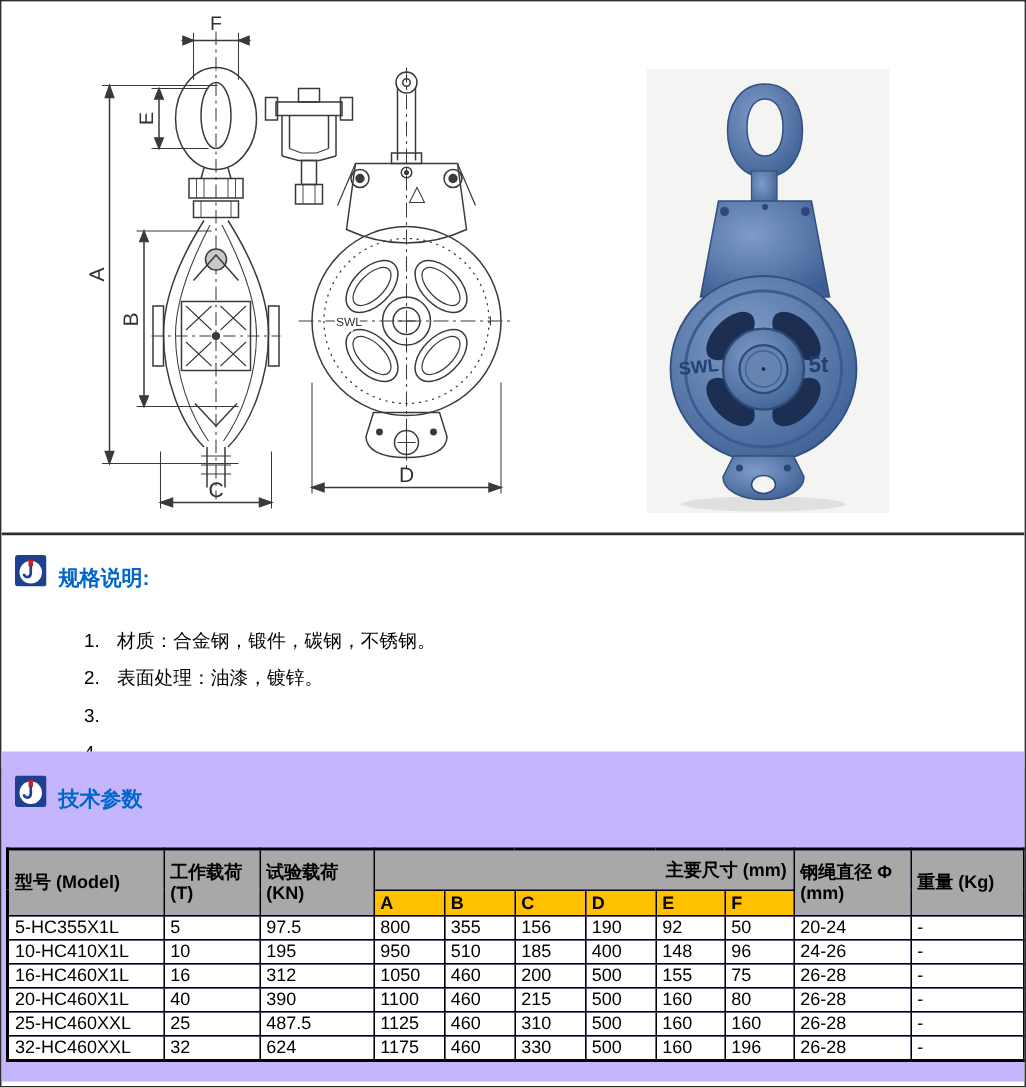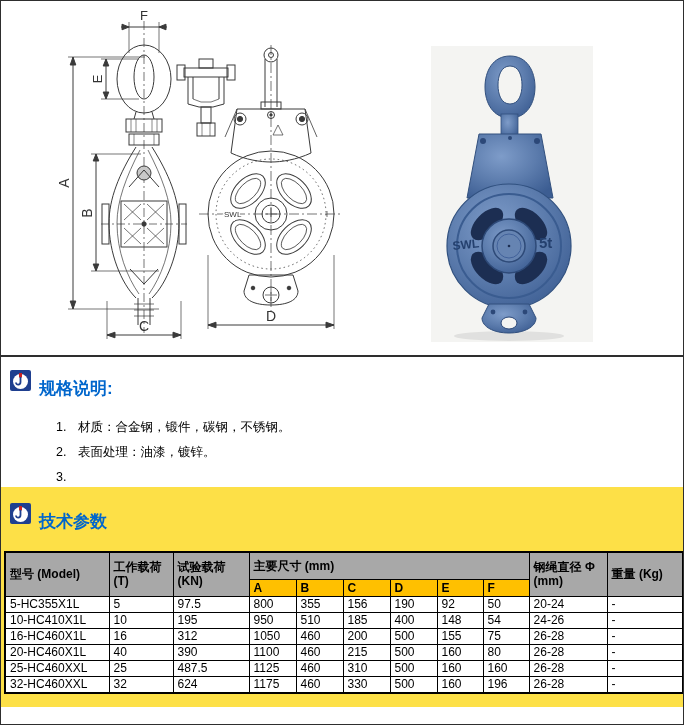--- a/index.html
+++ b/index.html
@@ -4,51 +4,51 @@
 <style>
   html,body { margin:0; padding:0; background:#ffffff; }
   .page {
     position:relative; width:684px; height:725px; box-sizing:border-box;
     background:#fff; border:1px solid #2e2e2e; overflow:hidden;
     font-family:"Liberation Sans", sans-serif; color:#000;
   }
   
   .top-section { position:absolute; left:0; top:0; width:100%; height:354px; border-bottom:2px solid #2e2e2e; background:#fff; }
   .spec-section { position:absolute; left:0; top:356px; width:100%; height:155px; border-bottom:2px solid #2e2e2e; background:#fff; }
-  .params-section { position:absolute; left:0; top:486px; width:100%; height:220px; background:#fde047; }
+  .params-section { position:absolute; left:0; top:500px; width:100%; height:220px; background:#c4b5fd; }
 
   .drawing-svg { position:absolute; left:40px; top:6px; }
   .photo-svg { position:absolute; left:430px; top:45px; }
 
   .section-icon { position:absolute; left:9px; width:21px; height:21px; }
   .spec-section .section-icon { top:13px; }
   .params-section .section-icon { top:16px; }
   .section-title {
-    position:absolute; left:38px; font-size:17px; font-weight:bold; color:#0066cc;
+    position:absolute; left:38px; font-size:14px; font-weight:bold; color:#0066cc;
   }
   .spec-section .section-title { top:20px; }
   .params-section .section-title { top:23px; }
 
   .spec-list { position:absolute; left:55px; top:58px; font-size:12.5px; }
   .spec-item { display:flex; line-height:25px; }
   .spec-item .num { width:22px; }
 
   
   .params-table {
     position:absolute; left:3px; top:64px; width:678px;
     border-collapse:collapse; table-layout:fixed; border:2px solid #000;padding-left:28px;
   }
   .params-table th, .params-table td {
     border:1px solid #000; box-sizing:border-box; overflow:hidden;
   }
   .params-table th {
     background:#a8a8a8; font-weight:bold; text-align:left;
     font-size:12px; padding:2px 4px; line-height:14px; vertical-align:middle;
   }
-  .params-table th.main-dims { text-align:left; height:27px; }
+  .params-table th.main-dims { text-align:right; height:27px; }
   .params-table tr.sub-header th {
     background:#ffc000; height:17px; padding:0 4px; font-size:12px;
   }
   .params-table td {
     font-size:12px; padding:0 4px; height:16px; line-height:15px;
     background:#fff; text-align:left; vertical-align:middle;
   }
   svg text { font-family:"Liberation Sans", sans-serif; }
 </style>
 </head>
@@ -351,21 +351,21 @@
           </tr>
           <tr>
             <td>10-HC410X1L</td>
             <td>10</td>
             <td>195</td>
             <td>950</td>
             <td>510</td>
             <td>185</td>
             <td>400</td>
             <td>148</td>
-            <td>54</td>
+            <td>96</td>
             <td>24-26</td>
             <td>-</td>
           </tr>
           <tr>
             <td>16-HC460X1L</td>
             <td>16</td>
             <td>312</td>
             <td>1050</td>
             <td>460</td>
             <td>200</td>

